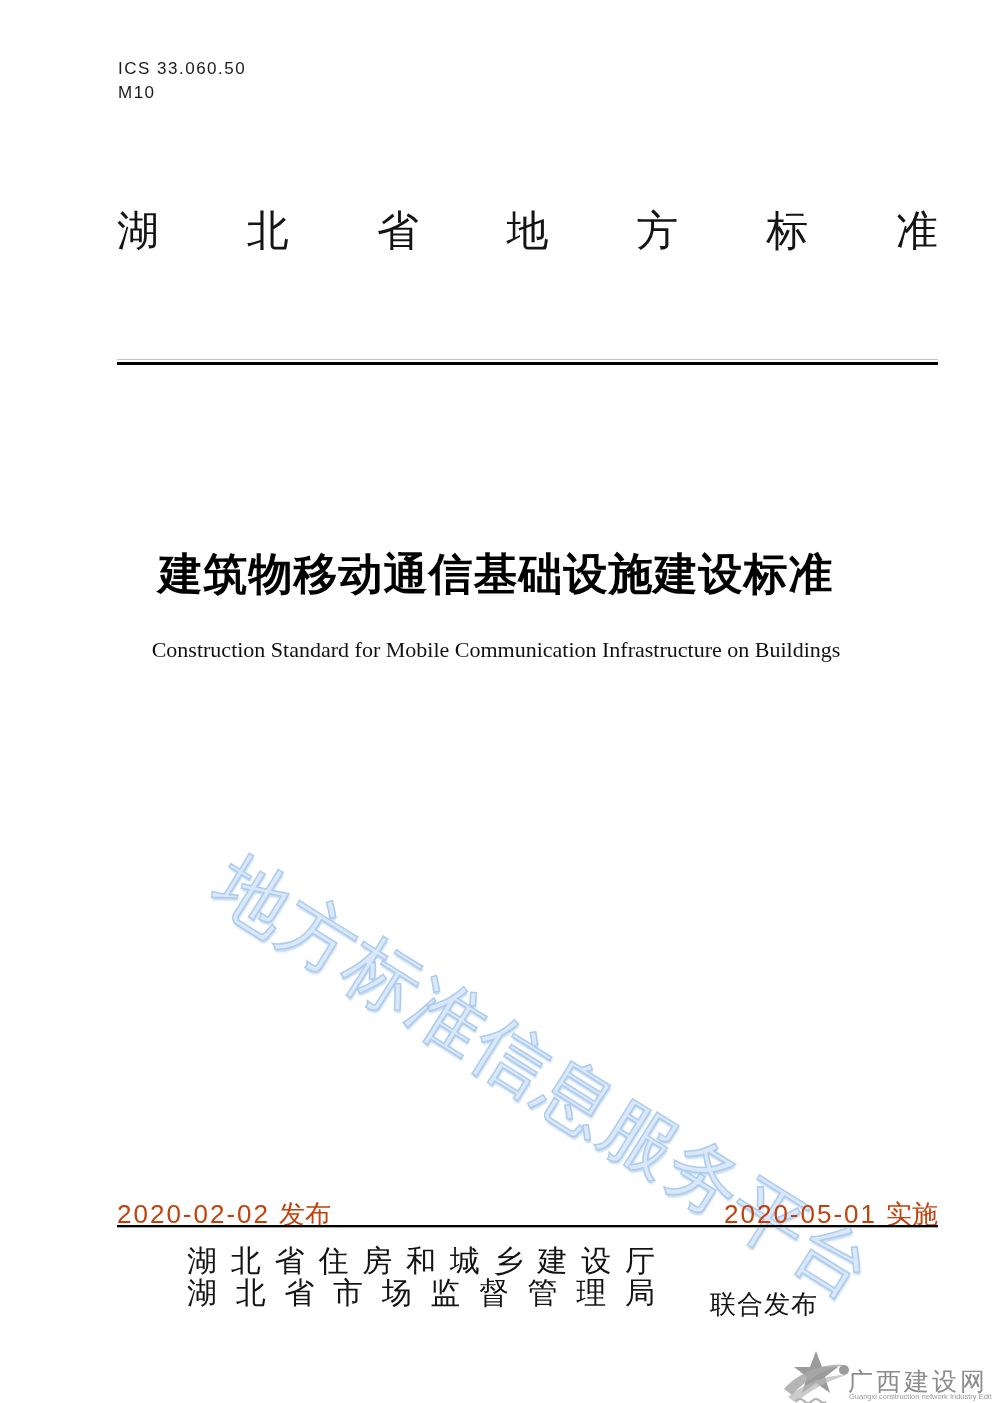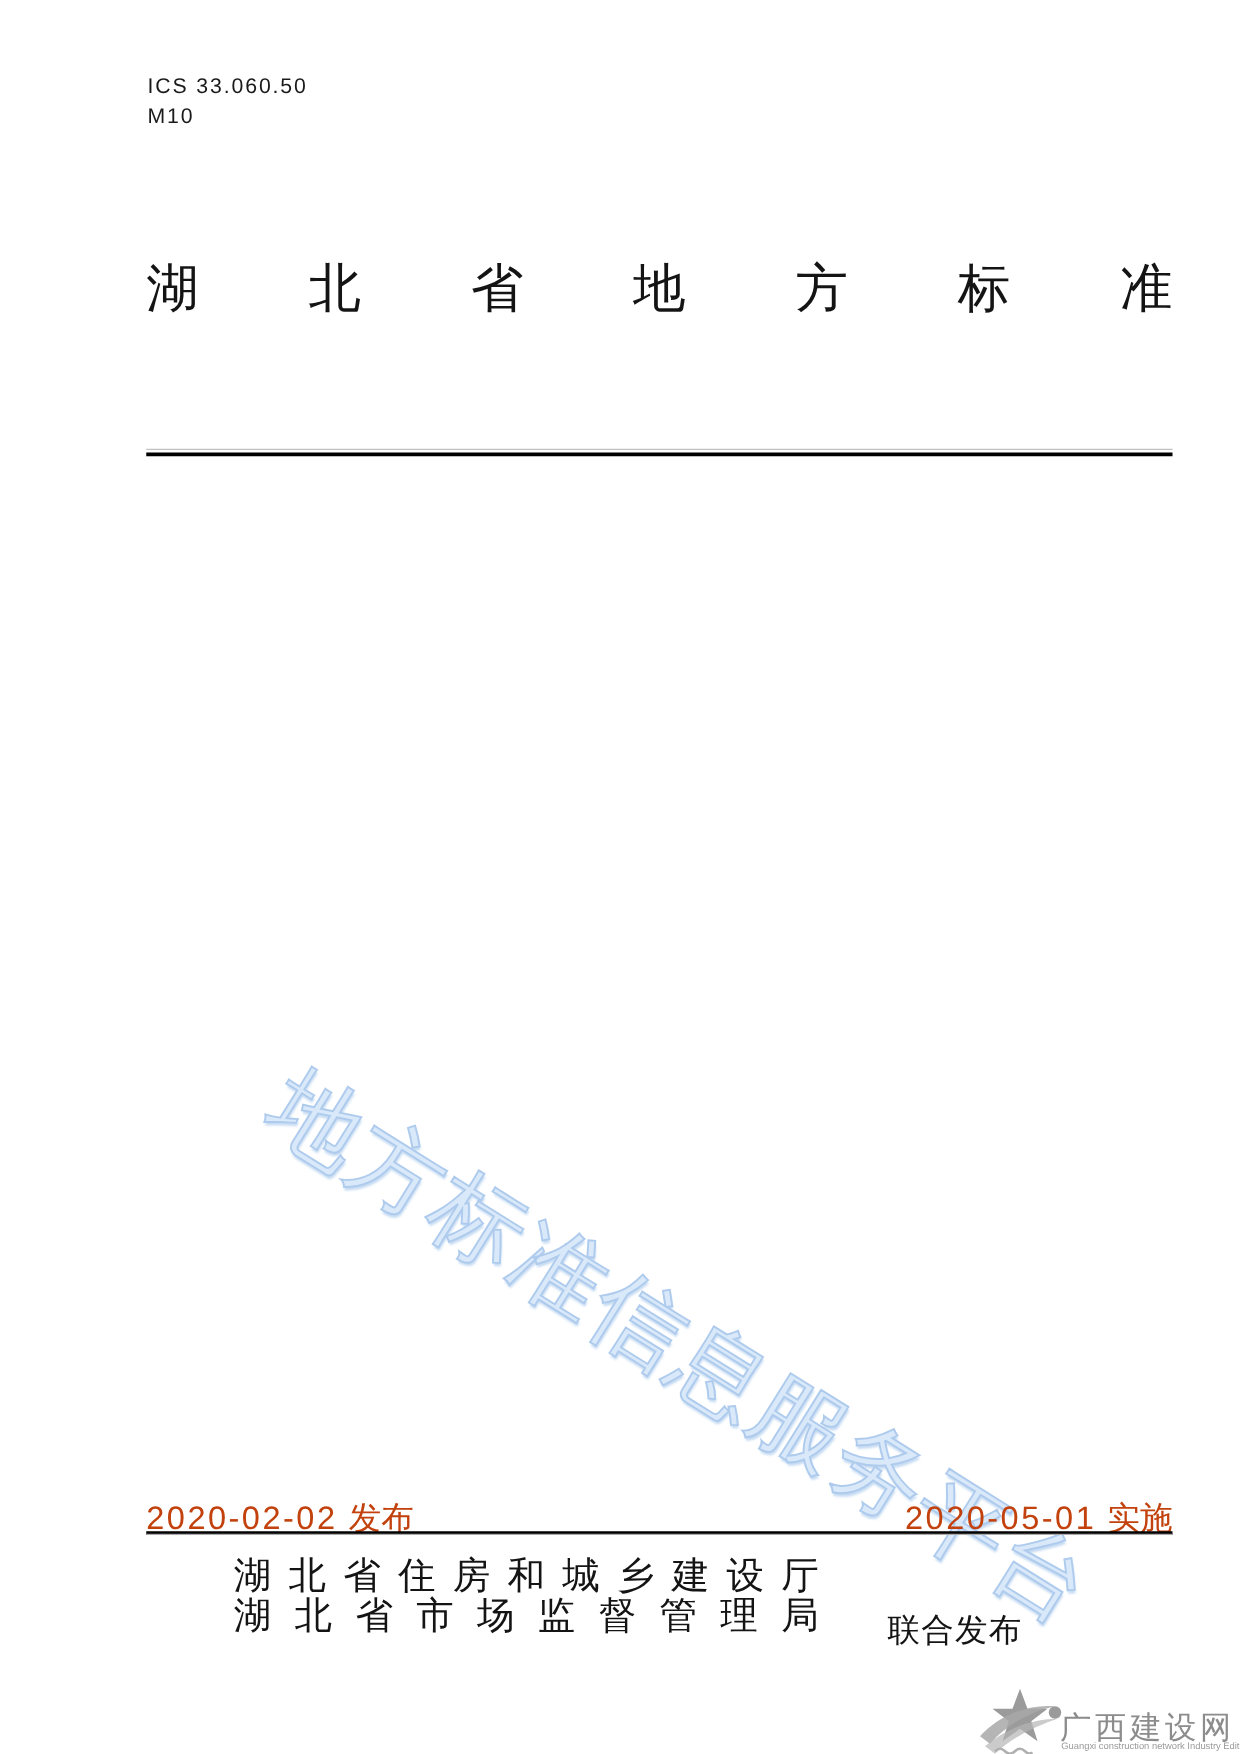--- a/index.html
+++ b/index.html
@@ -226,20 +226,22 @@
         <span>地</span>
         <span>方</span>
         <span>标</span>
         <span>准</span>
       </span>
   </div>
 
 
   <div class="rule-top"></div>
 
+  <div class="title-cn">建筑物移动通信基础设施建设标准</div>
+  <div class="title-en">Construction Standard for Mobile Communication Infrastructure on Buildings</div>
 
   <div class="watermark">地方标准信息服务平台</div>
 
   <div class="date-row">
     <span>
       <span class="date-num">2020-02-02</span><span class="date-label">发布</span>
     </span>
     <span>
       <span class="date-num">2020-05-01</span><span class="date-label">实施</span>
     </span>

